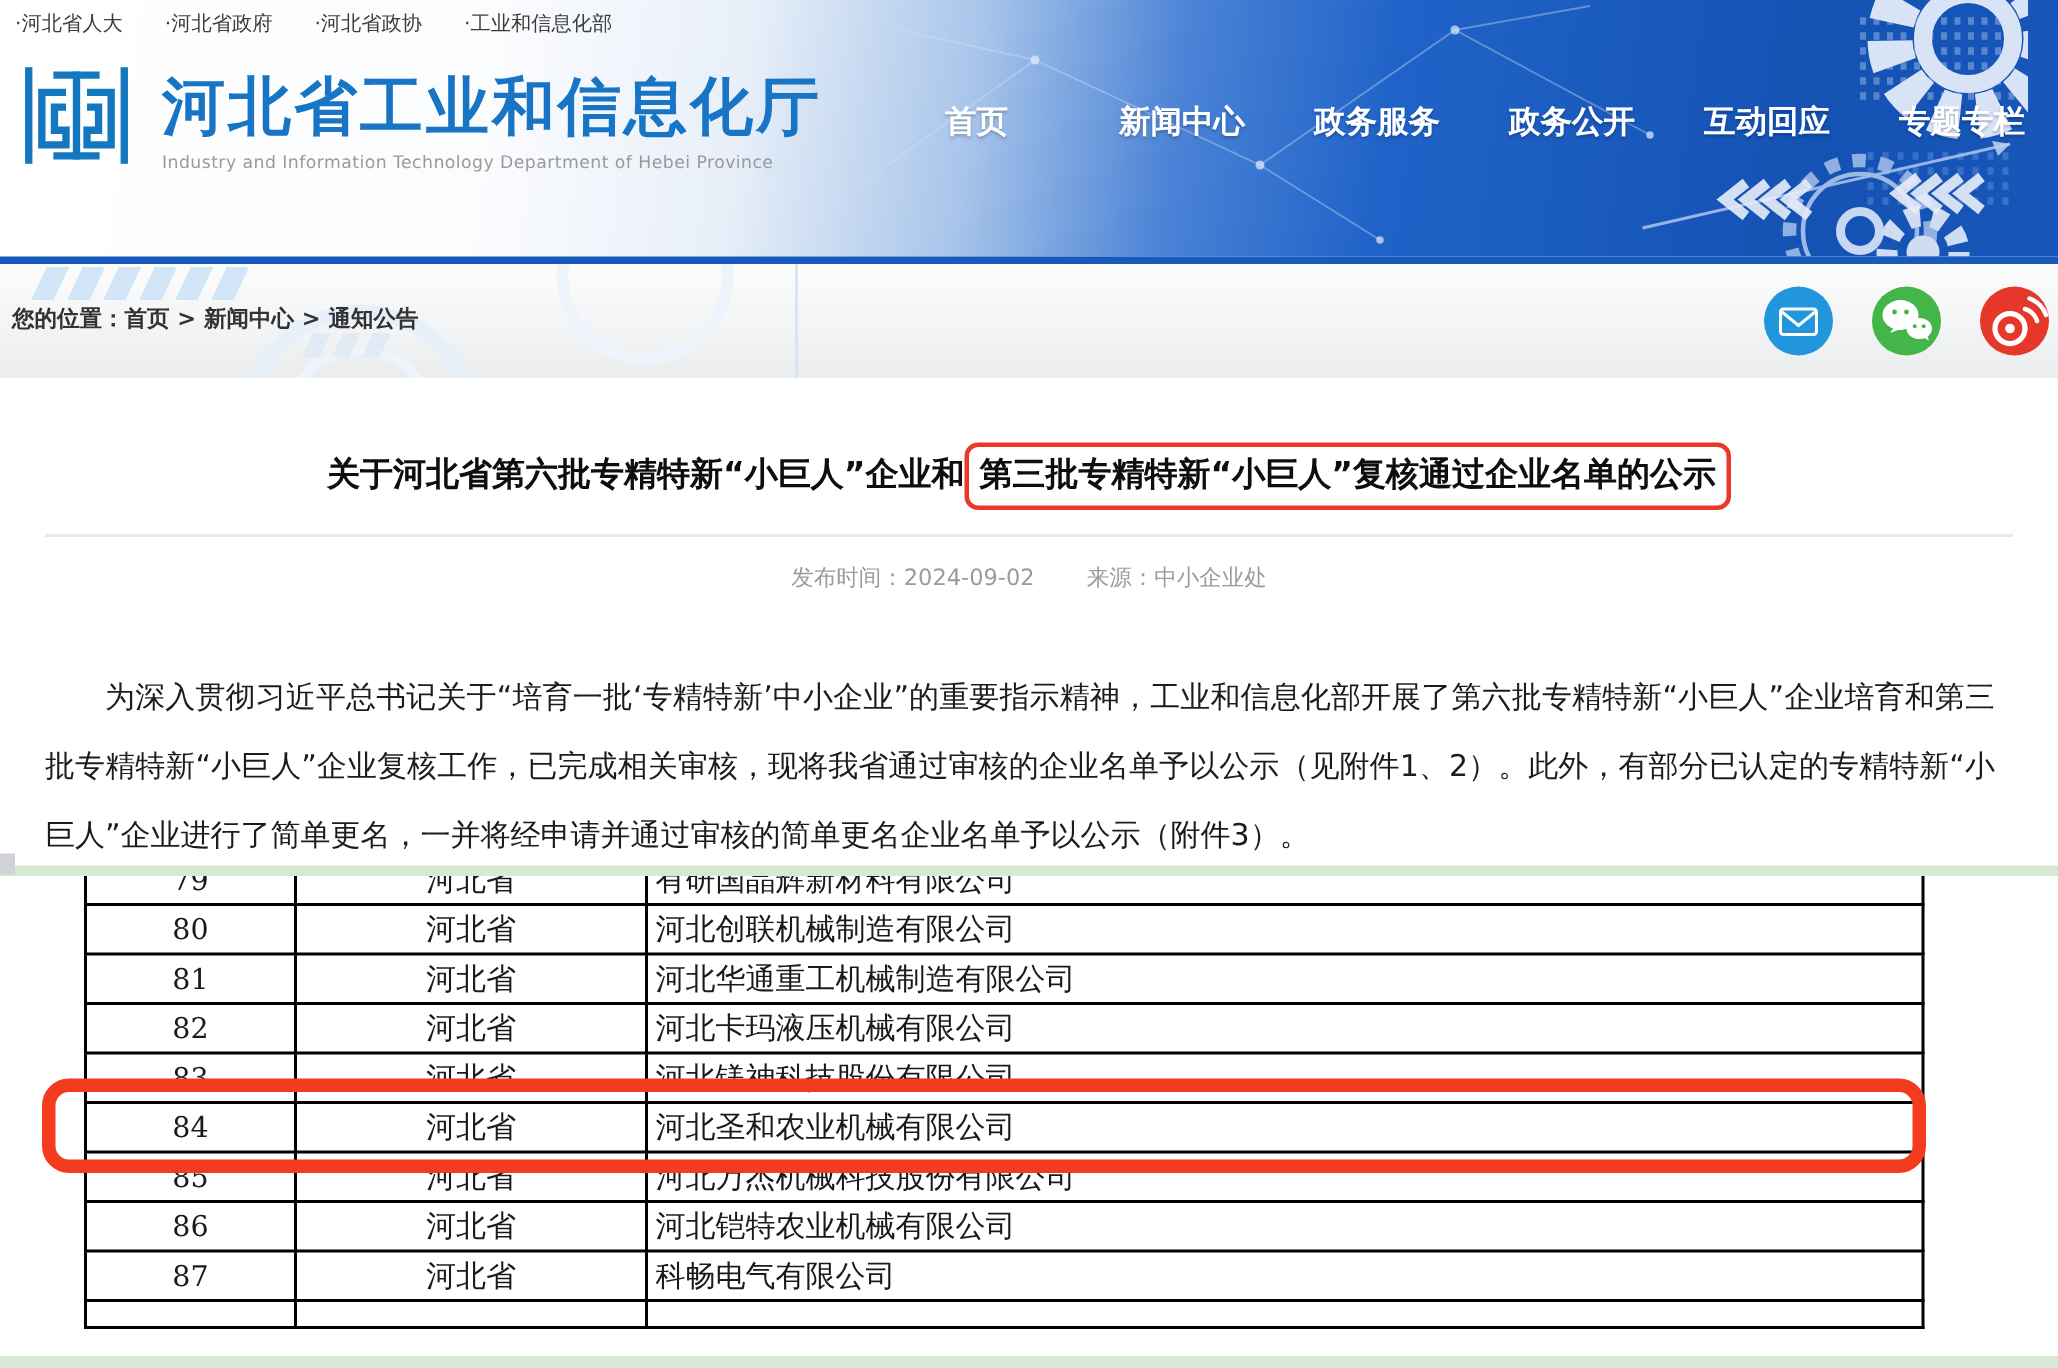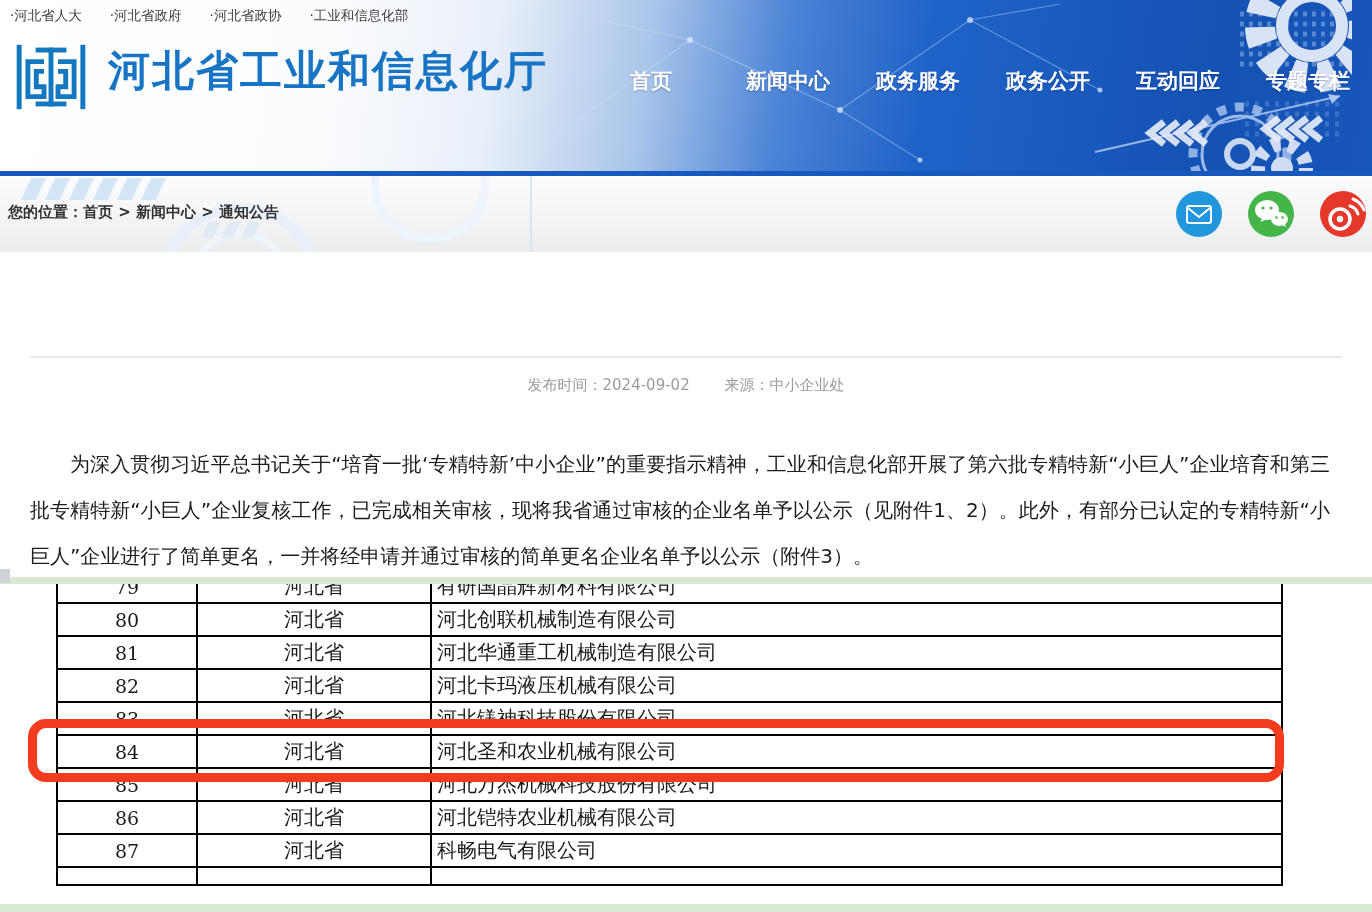--- a/index.html
+++ b/index.html
@@ -155,20 +155,21 @@
         <g stroke="#1478c0" stroke-width="7" fill="none">
           <path d="M50 10 V94"></path>
           <path d="M28 13.5 H72"></path>
           <path d="M28 90.5 H72"></path>
           <path d="M40 30 H17 V80 H40 V66 H29 V44 H40"></path>
           <path d="M60 30 H83 V80 H60 V66 H71 V44 H60"></path>
         </g>
       </svg>
       <div class="title-wrap">
         <div class="site-title">河北省工业和信息化厅</div>
+        <div class="site-subtitle">Industry and Information Technology Department of Hebei Province</div>
       </div>
     </div>
 
     <nav class="main-nav" id="main-nav">
         <span class="nav-item">首页</span>
         <span class="nav-item">新闻中心</span>
         <span class="nav-item">政务服务</span>
         <span class="nav-item">政务公开</span>
         <span class="nav-item">互动回应</span>
         <span class="nav-item">专题专栏</span>
@@ -224,20 +225,23 @@
     <div class="soc soc-weibo">
       <svg width="46" height="46" viewBox="0 0 46 46">
         <circle cx="20" cy="28" r="10" fill="none" stroke="#fff" stroke-width="3.5"></circle>
         <circle cx="20" cy="28" r="3.2" fill="#fff"></circle>
         <path d="M30 15 a12 12 0 0 1 8 8" fill="none" stroke="#fff" stroke-width="3" stroke-linecap="round"></path>
         <path d="M33 8 a19 19 0 0 1 11 11" fill="none" stroke="#fff" stroke-width="3" stroke-linecap="round"></path>
       </svg>
     </div>
   </div>
 
+  <div class="art-title">
+    <span>关于河北省第六批专精特新“小巨人”企业和</span><span class="title-box"><span>第三批专精特新“小巨人”复核通过企业名单的公示</span></span>
+  </div>
 
   <div class="divider"></div>
 
   <div class="meta">
     <span>发布时间：2024-09-02</span>
     <span>来源：中小企业处</span>
   </div>
 
   <div class="body-text">为深入贯彻习近平总书记关于“培育一批‘专精特新’中小企业”的重要指示精神，工业和信息化部开展了第六批专精特新“小巨人”企业培育和第三批专精特新“小巨人”企业复核工作，已完成相关审核，现将我省通过审核的企业名单予以公示（见附件1、2）。此外，有部分已认定的专精特新“小巨人”企业进行了简单更名，一并将经申请并通过审核的简单更名企业名单予以公示（附件3）。</div>
 

